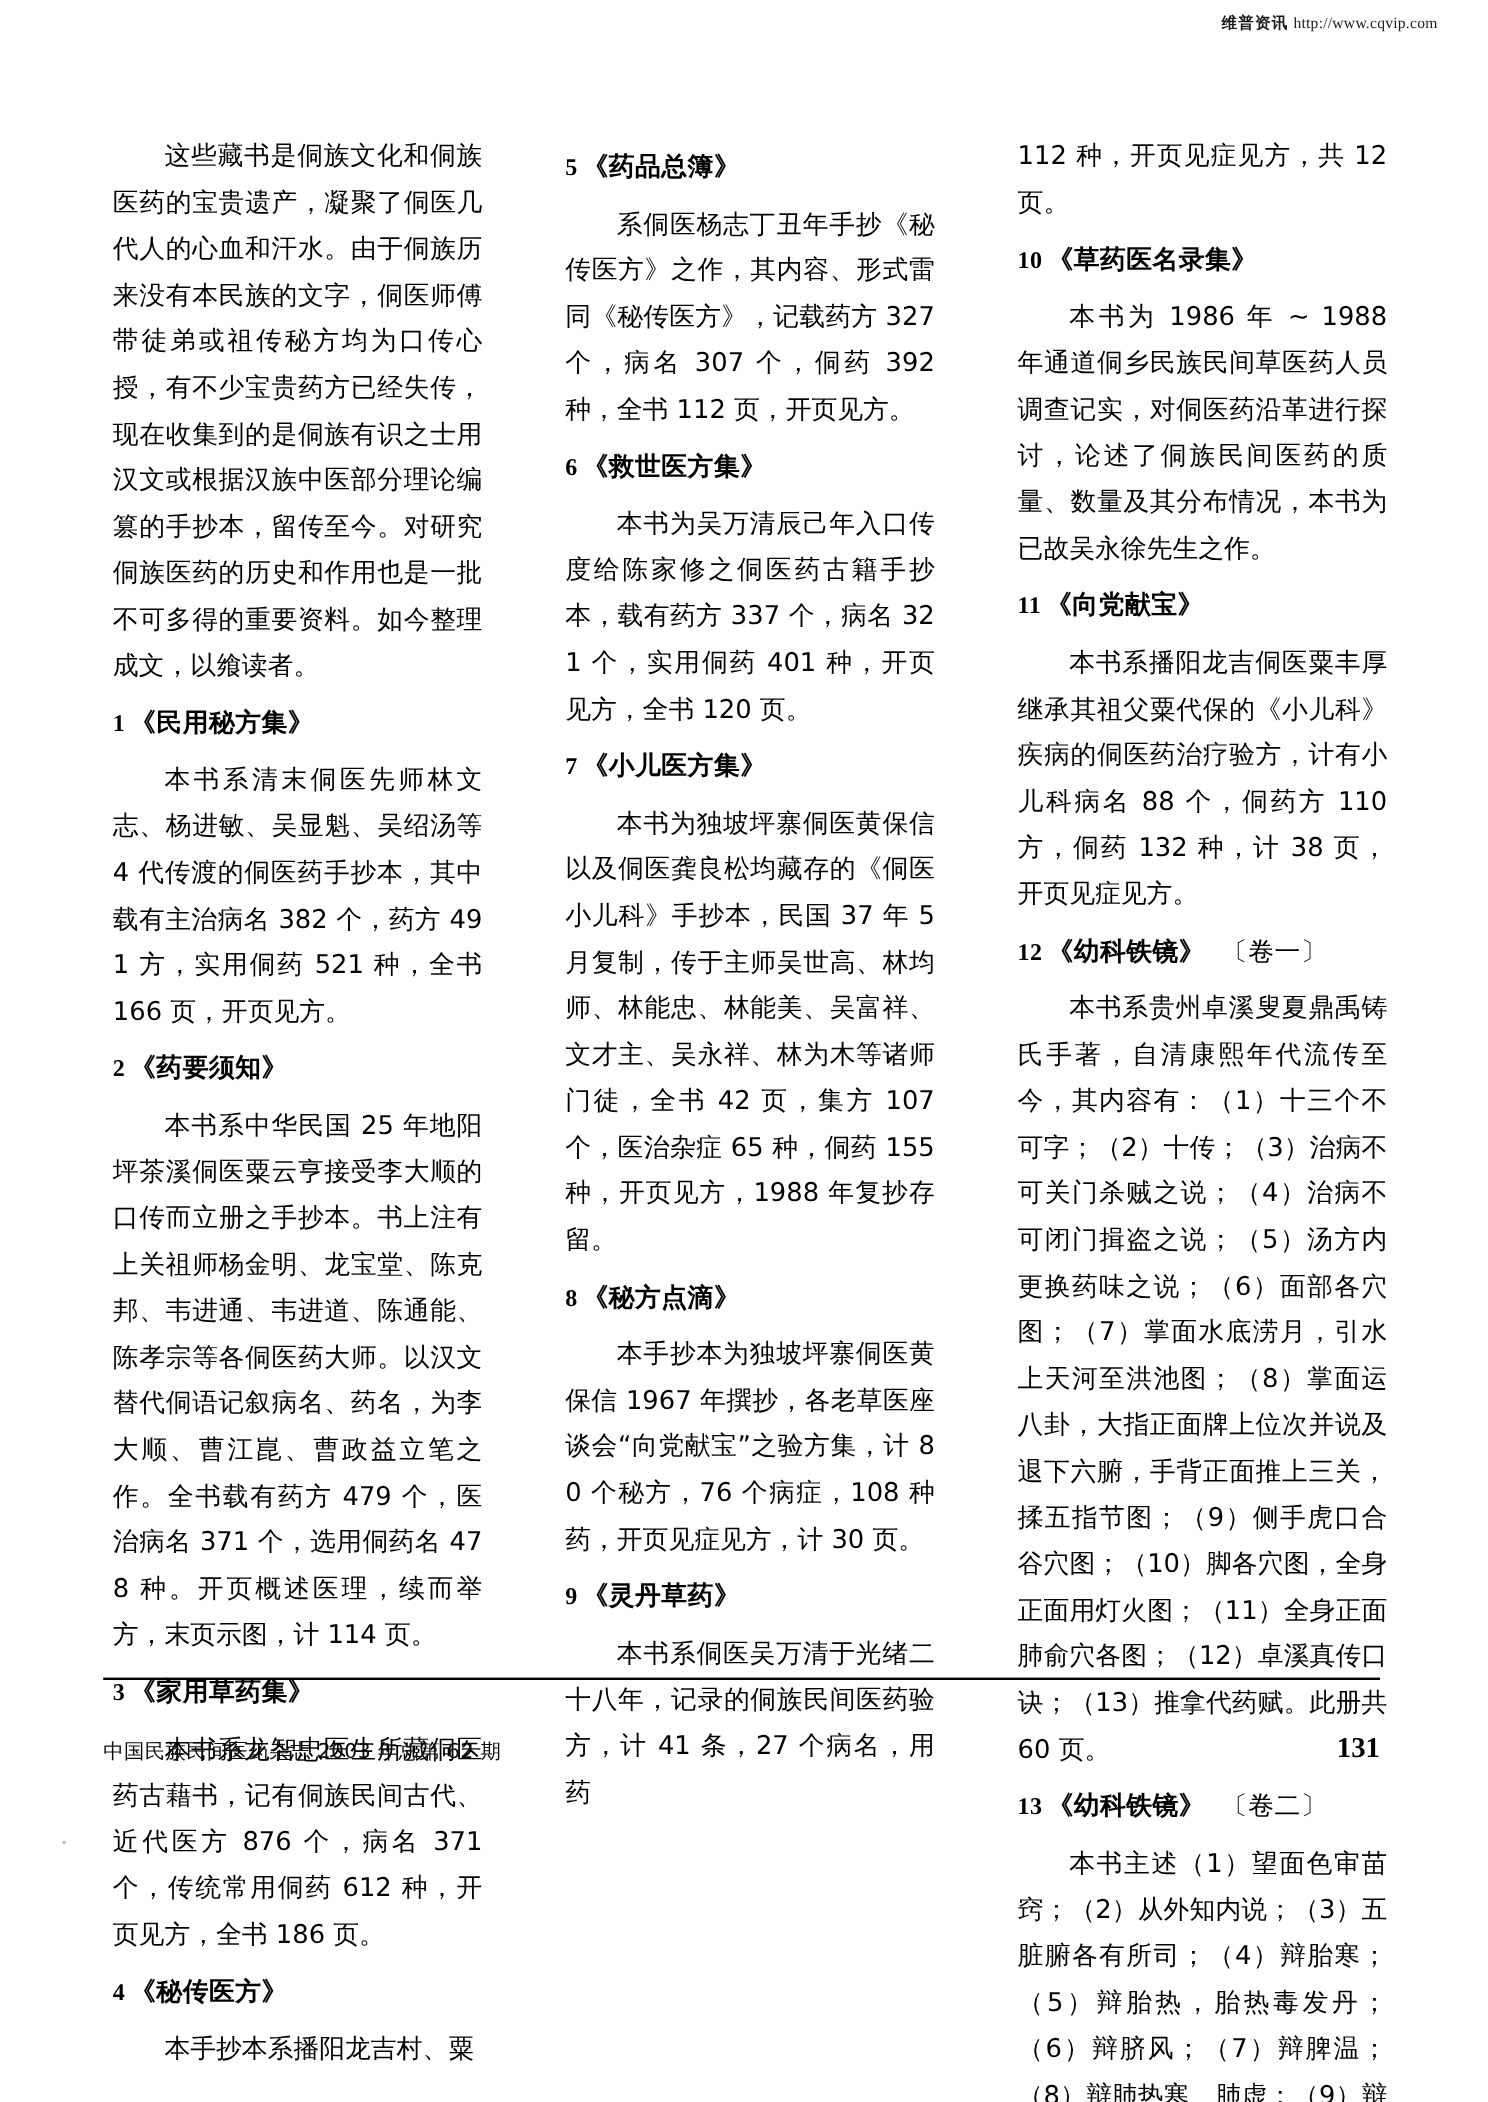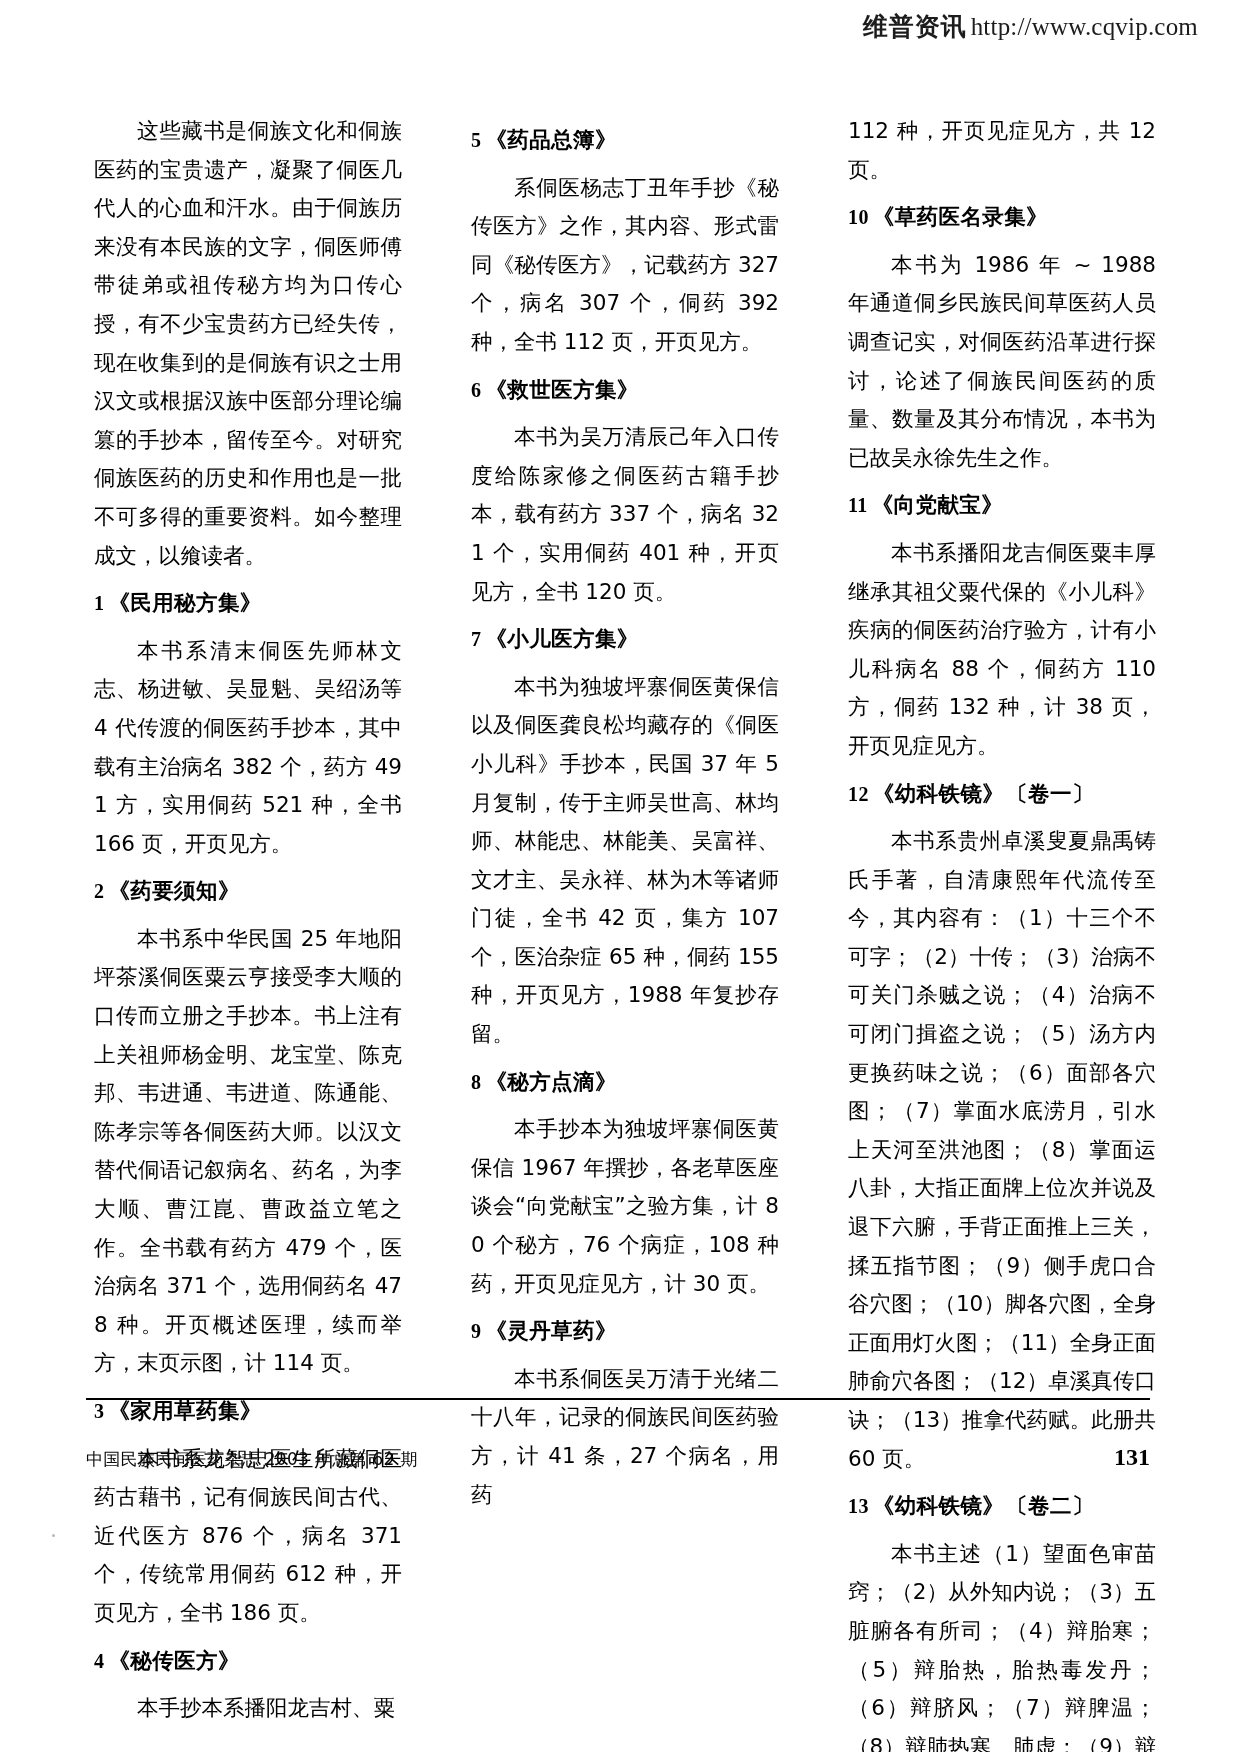--- a/index.html
+++ b/index.html
@@ -18,21 +18,21 @@
     background: #ffffff;
     overflow: hidden;
     box-sizing: border-box;
   }
 
   
   #watermark {
     position: absolute;
     top: 10px;
     right: 42px;
-    font-size: 25px;
+    font-size: 13px;
     letter-spacing: 0.2px;
     color: #1c1c1c;
     white-space: nowrap;
     font-family: "DejaVu Serif", "Liberation Serif", serif;
   }
   #watermark .wm-cn {
     font-family: "DejaVu Sans", "Liberation Sans", sans-serif;
     font-weight: 700;
     letter-spacing: 1px;
   }
@@ -84,22 +84,22 @@
     white-space: nowrap;
     letter-spacing: 0.4px;
   }
   .sec .num {
     font-family: "Liberation Serif", "DejaVu Serif", serif;
     font-weight: 700;
     font-size: 20px;
     margin-right: 4px;
   }
   .sec .vol {
-    font-weight: 700;
-    margin-left: 2px;
+    font-weight: 400;
+    margin-left: 14px;
     text-align: center;
   }
 
   
   #footer-rule {
     position: absolute;
     left: 86px;
     top: 1398px;
     width: 1064px;
     height: 2px;

